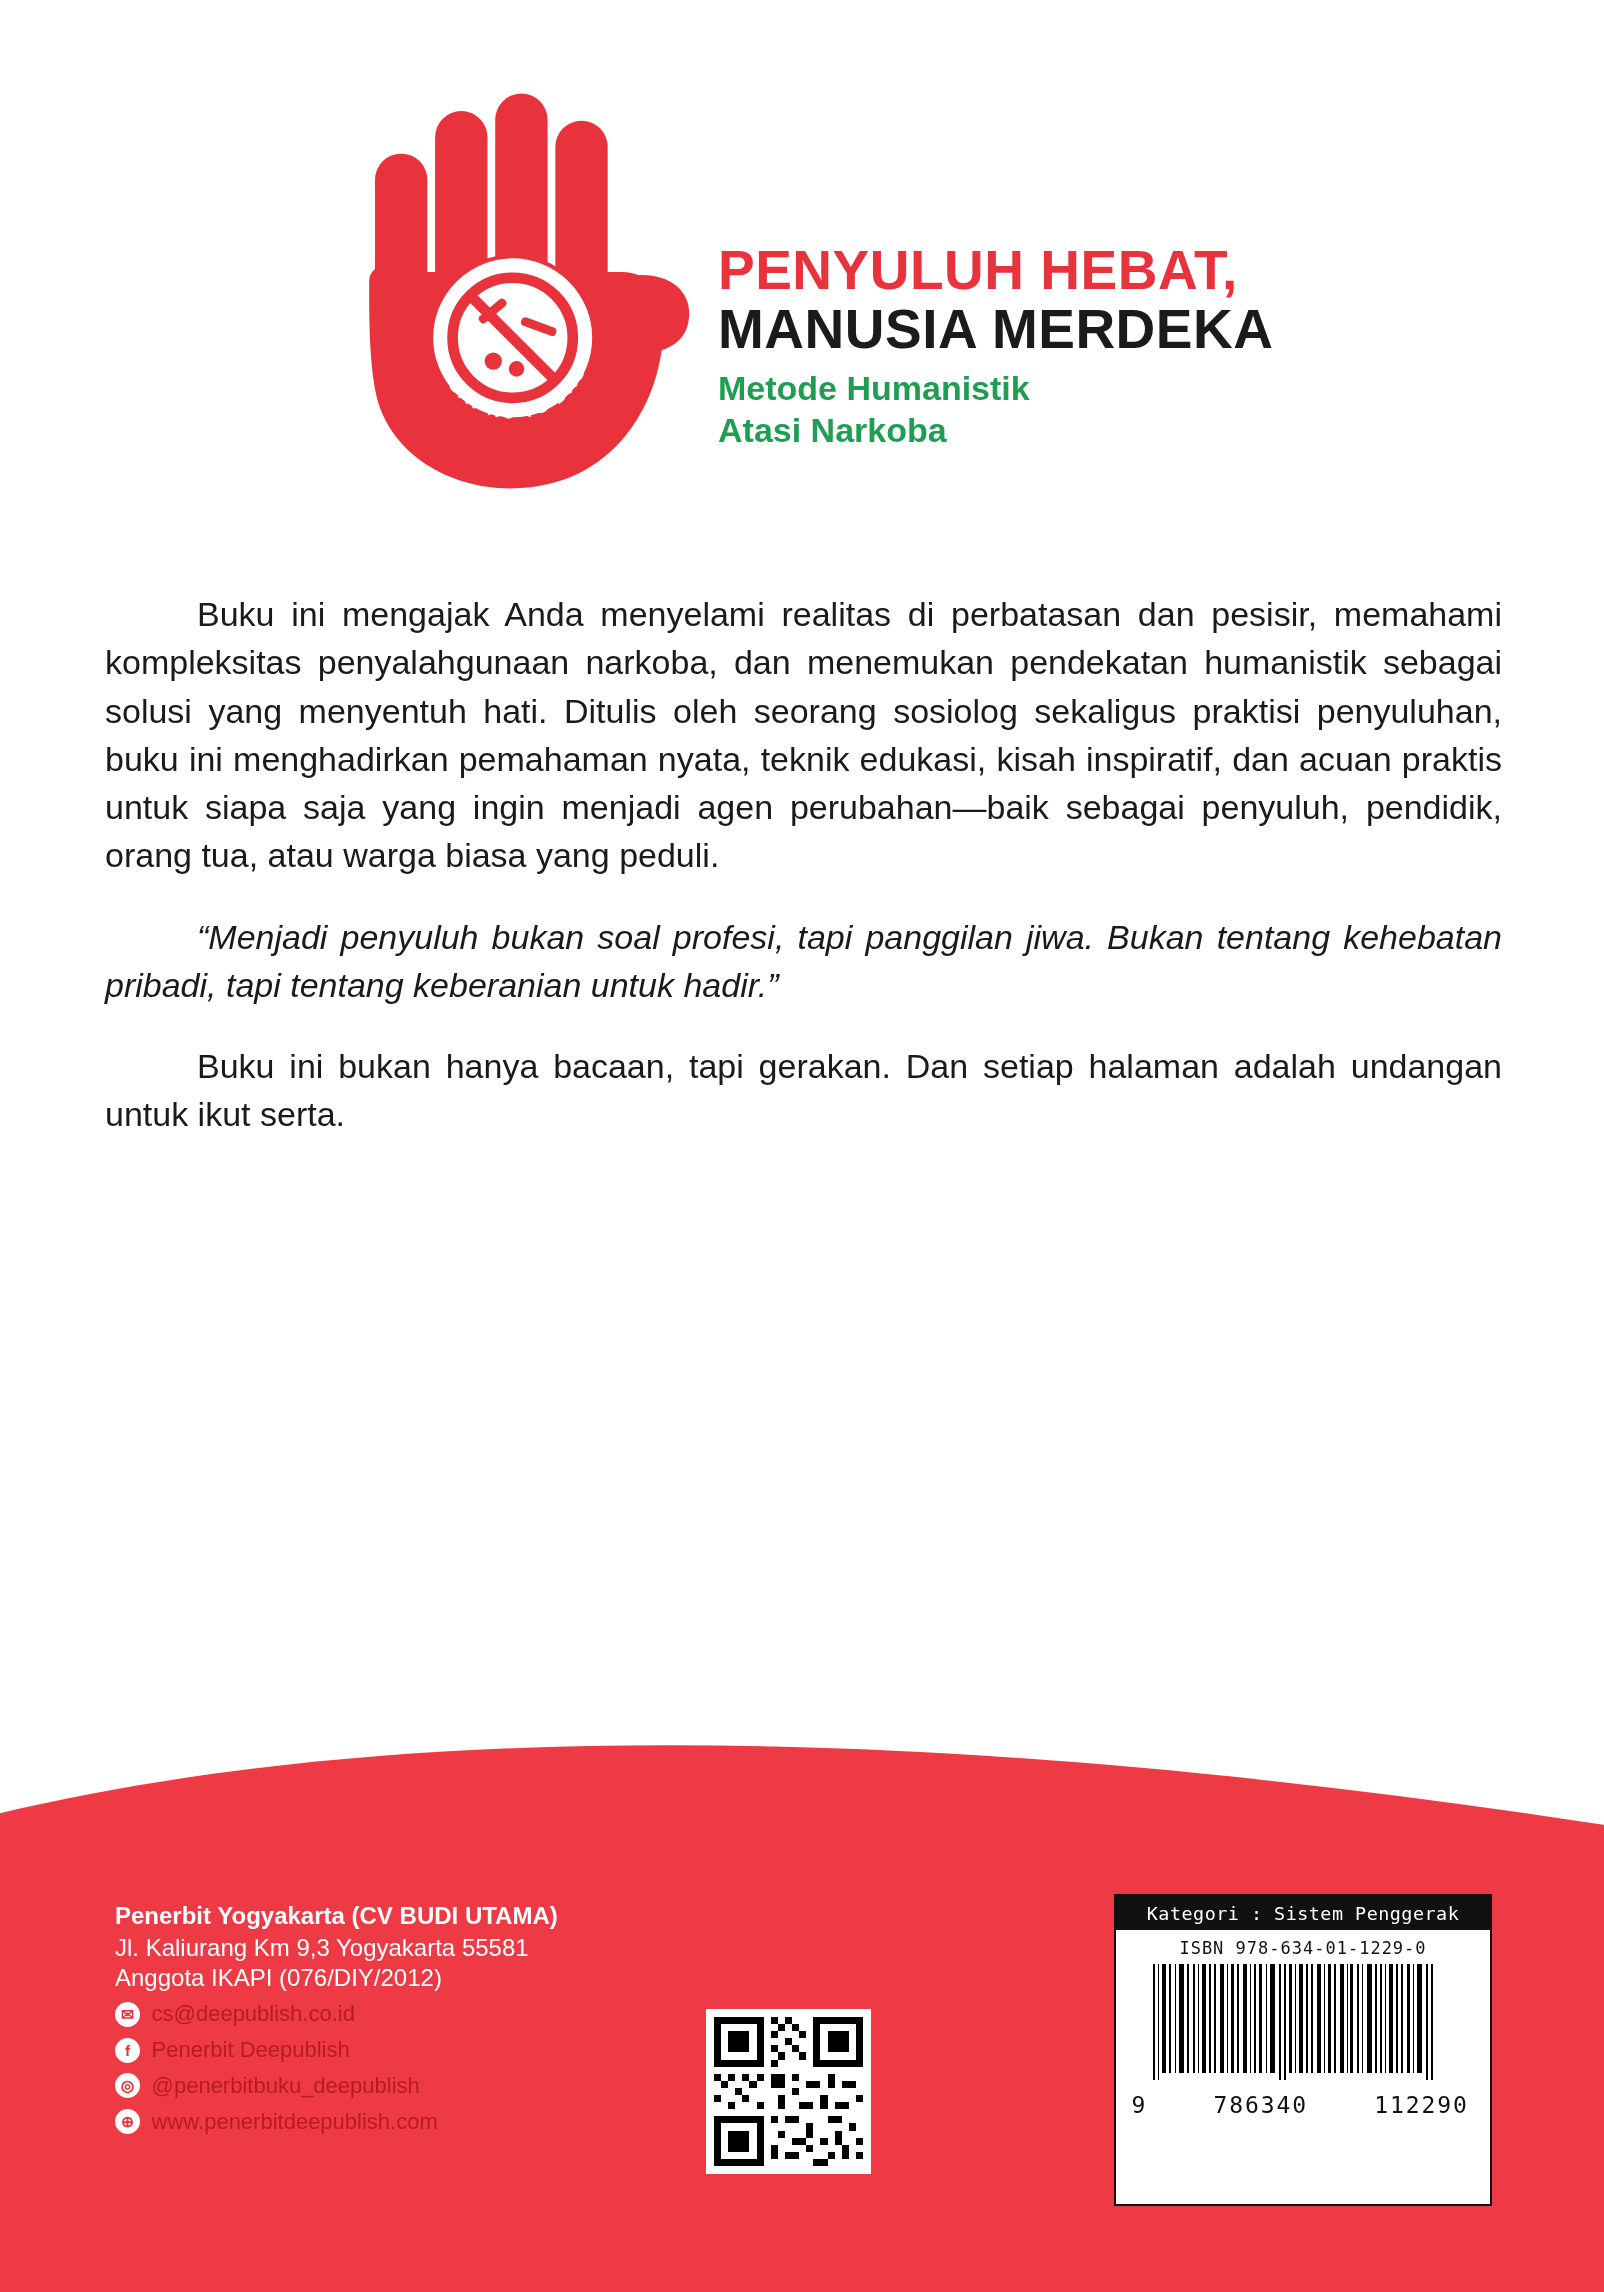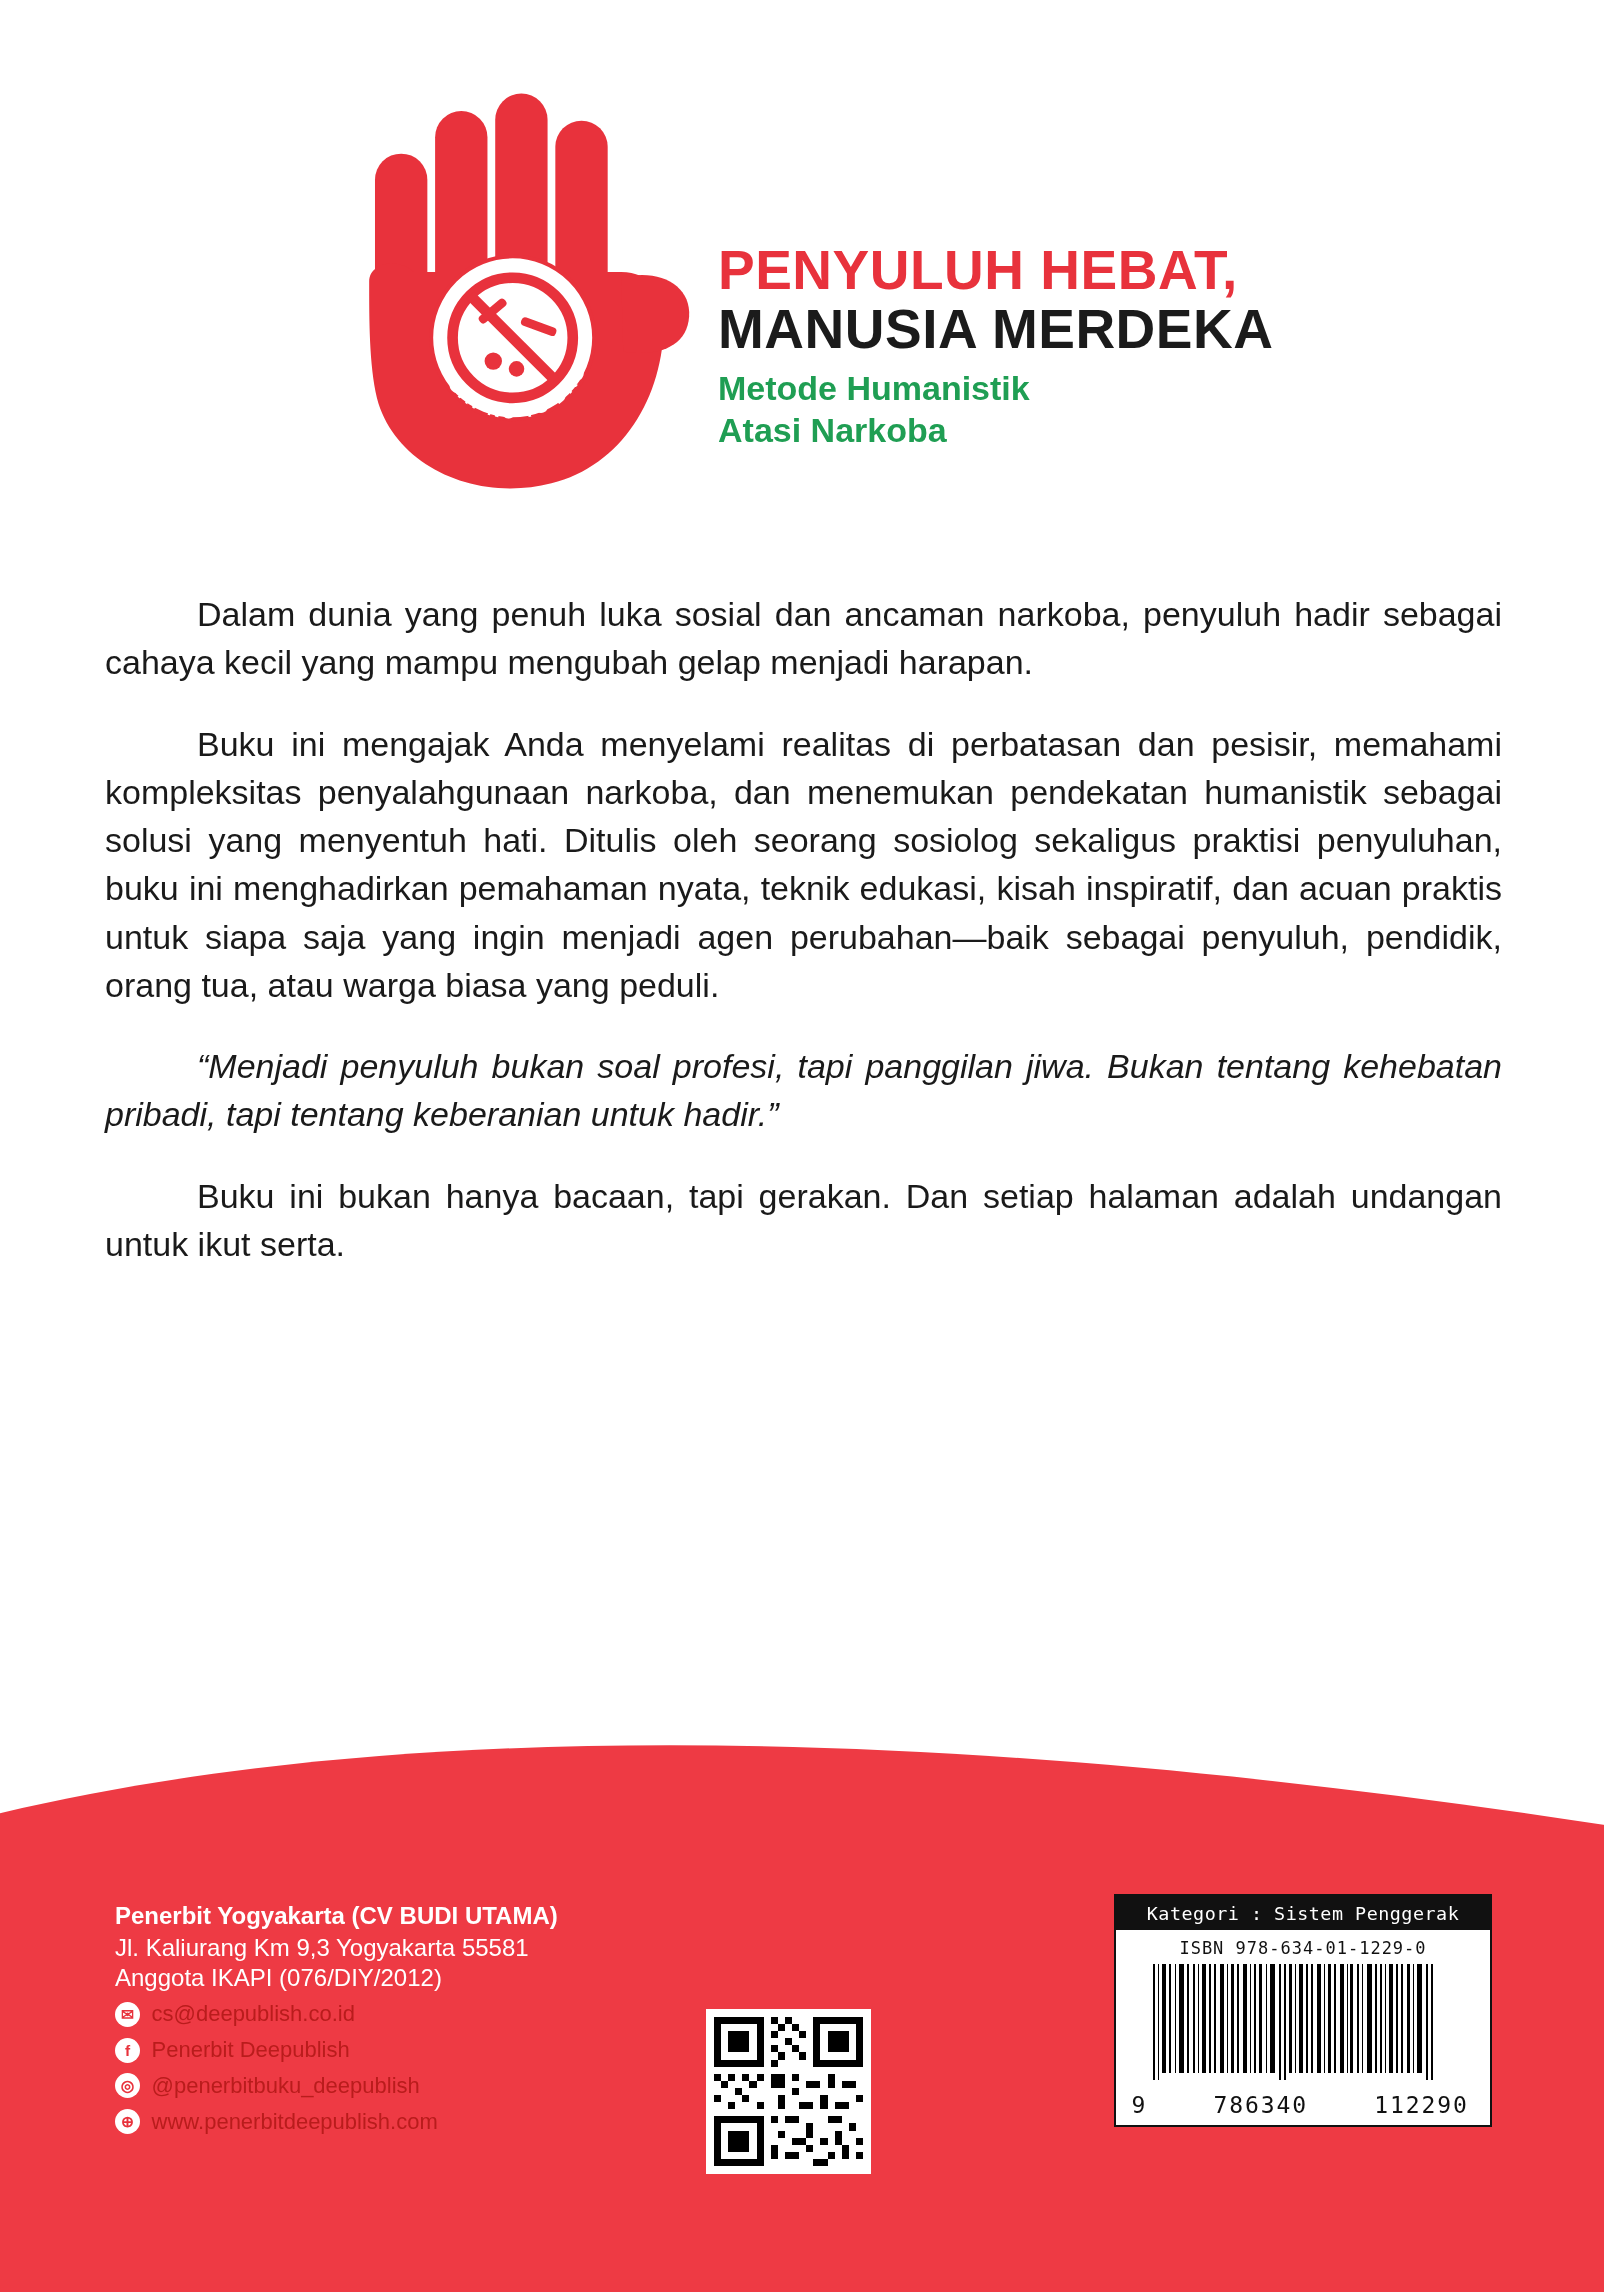--- a/index.html
+++ b/index.html
@@ -150,21 +150,21 @@
     box-sizing: border-box;
   }
   .qr svg { display: block; }
 
   
   .barcode-box {
     position: absolute;
     left: 1114px;
     top: 1894px;
     width: 378px;
-    height: 233px;
+    height: 312px;
     background: #ffffff;
     border: 2.9px solid #111111;
     box-sizing: border-box;
   }
   .cat-bar {
     background: #111111;
     color: #ffffff;
     font-family: "DejaVu Sans Mono", monospace;
     font-size: 18.4px;
     text-align: center;
@@ -238,21 +238,20 @@
 
   <div class="title-block">
     <div class="title-line1">PENYULUH HEBAT,</div>
     <div class="title-line2">MANUSIA MERDEKA</div>
     <div class="subtitle-line">Metode Humanistik</div>
     <div class="subtitle-line">Atasi Narkoba</div>
   </div>
 </div>
 
 <div class="content">
-  <p class="para">Dalam dunia yang penuh luka sosial dan ancaman narkoba, penyuluh hadir sebagai cahaya kecil yang mampu mengubah gelap menjadi harapan.</p>
   <p class="para">Buku ini mengajak Anda menyelami realitas di perbatasan dan pesisir, memahami kompleksitas penyalahgunaan narkoba, dan menemukan pendekatan <b>humanistik</b> sebagai solusi yang menyentuh hati. Ditulis oleh seorang sosiolog sekaligus praktisi penyuluhan, buku ini menghadirkan pemahaman nyata, teknik edukasi, kisah inspiratif, dan <b>acuan praktis</b> untuk siapa saja yang ingin menjadi agen perubahan—baik sebagai penyuluh, pendidik, orang tua, atau warga biasa yang peduli.</p>
   <p class="para quote">“Menjadi penyuluh bukan soal profesi, tapi panggilan jiwa. Bukan tentang kehebatan pribadi, tapi tentang keberanian untuk hadir.”</p>
   <p class="para">Buku ini bukan hanya bacaan, tapi gerakan. Dan setiap halaman adalah undangan untuk ikut serta.</p>
 </div>
 
 <div class="footer">
   <svg class="footer-shape" viewBox="0 0 1654 590" preserveAspectRatio="none">
     <path d="M0 96 C430 -6 1000 8 1654 108 L1654 590 L0 590 Z" fill="#ee3a44"></path>
   </svg>
 </div>

